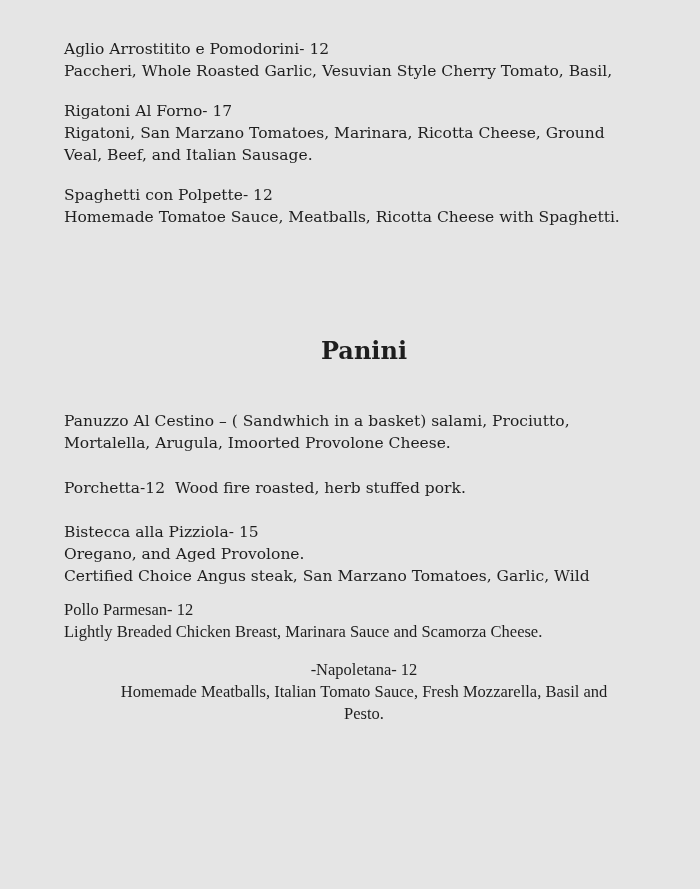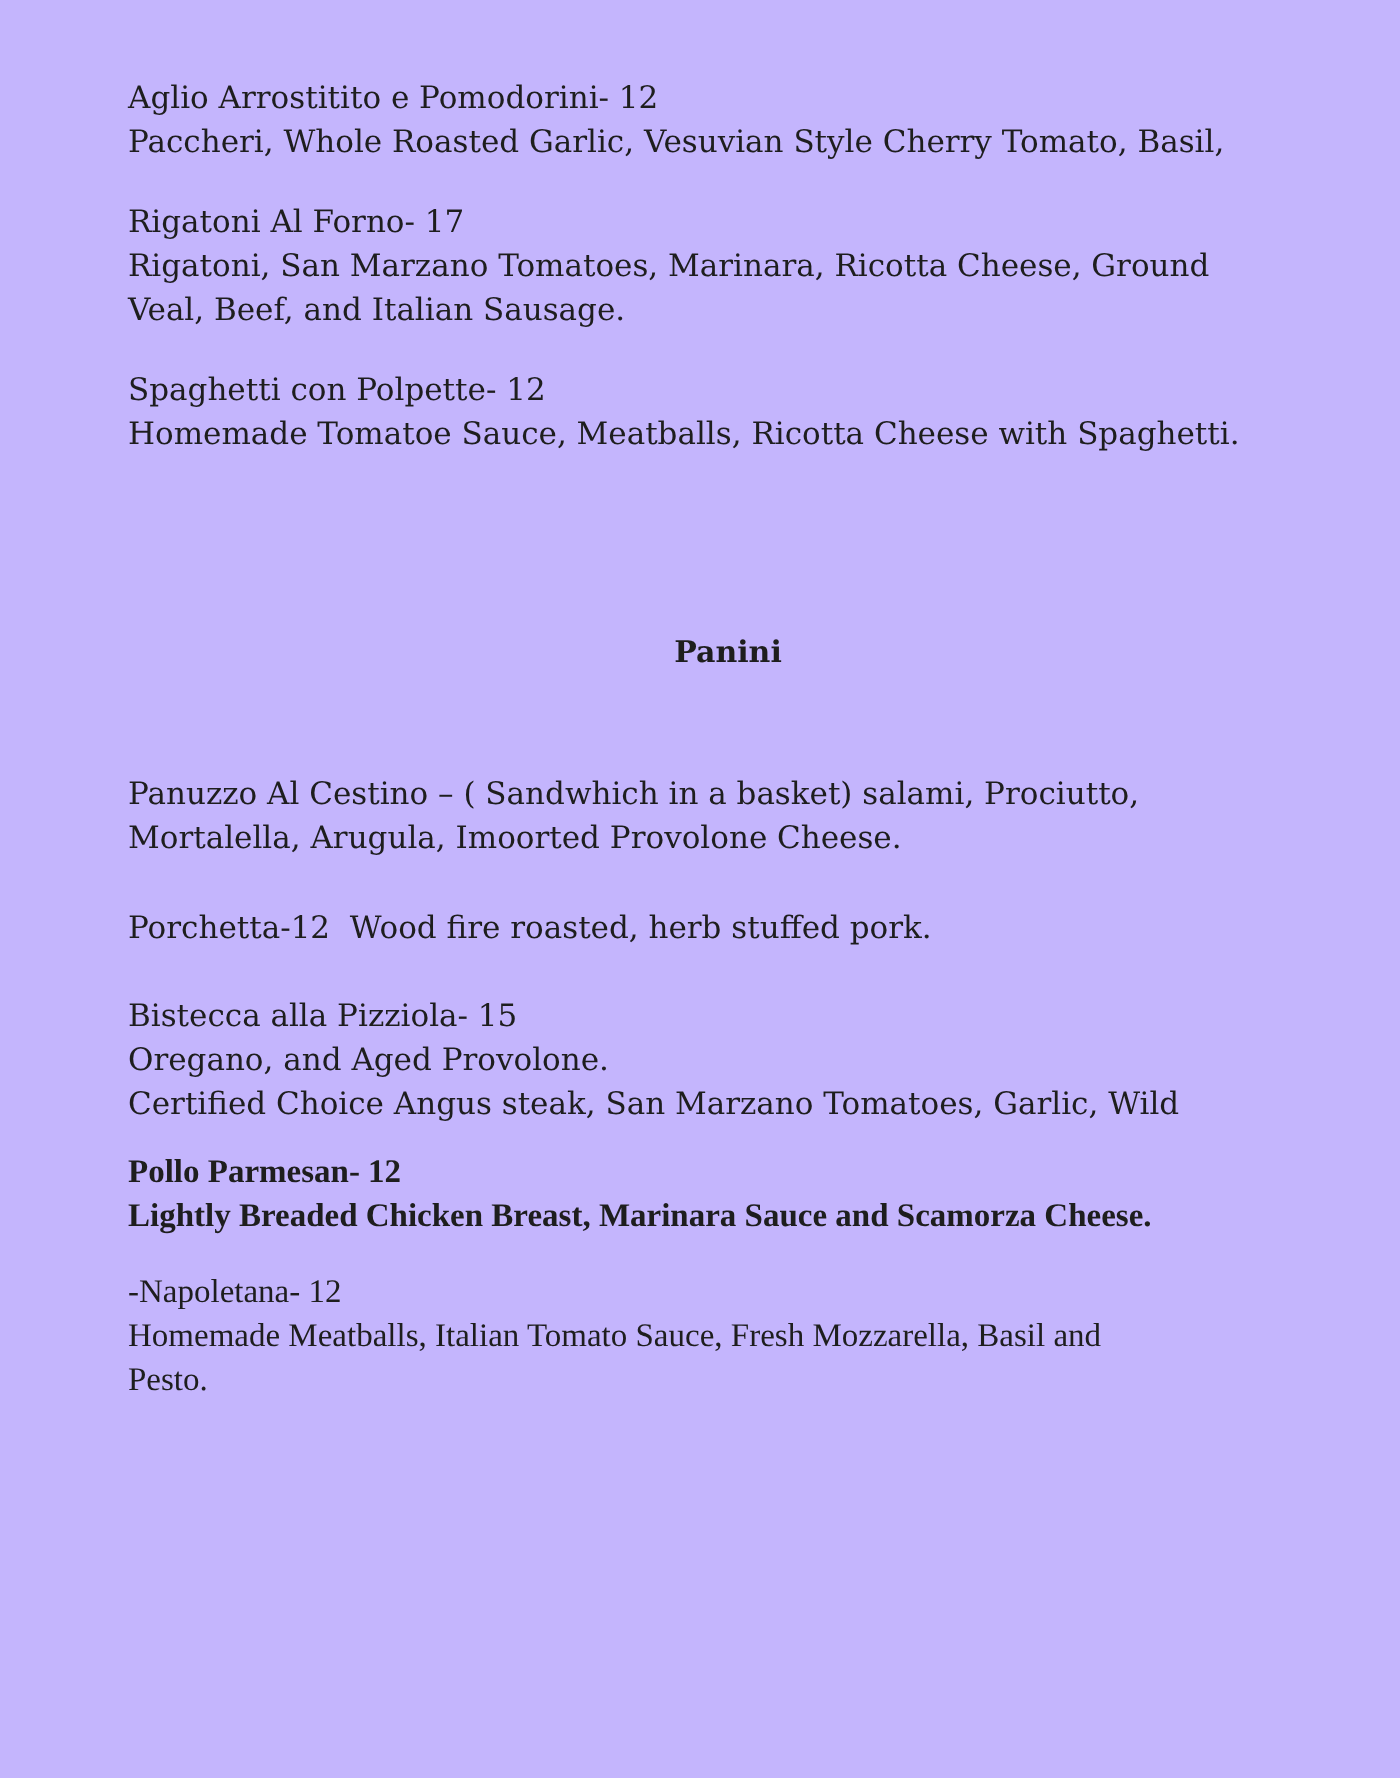--- a/index.html
+++ b/index.html
@@ -1,21 +1,21 @@
 <!DOCTYPE html>
 <html><head>
 <meta charset="utf-8">
 <style>
   html, body { margin: 0; padding: 0; }
   body { background: #ffffff; }
   .page {
     position: relative;
     width: 700px;
     height: 889px;
-    background: #c4b5fd;
+    background: #e5e5e5;
     overflow: hidden;
     font-family: "DejaVu Serif", serif;
     color: #1e1e1e;
   }
   .content {
     position: absolute;
     left: 64px;
     top: 38px;
     width: 600px;
   }
@@ -24,34 +24,34 @@
     font-size: 15.5px;
     line-height: 22px;
     white-space: pre;
     font-family: "DejaVu Serif", serif;
   }
   .times .line {
     font-family: "Liberation Serif", serif;
     font-size: 16.5px;
   }
   .section-heading {
-    margin-top: 84px;
+    margin-top: 108px;
     text-align: center;
     font-weight: bold;
-    font-size: 15px;
+    font-size: 24px;
     line-height: 29px;
     font-family: "DejaVu Serif", serif;
   }
   .mt18 { margin-top: 18px; }
   .mt20 { margin-top: 20px; }
   .mt29 { margin-top: 45px; }
   .mt38 { margin-top: 23px; }
   .mt22 { margin-top: 22px; }
-  .mt12 { margin-top: 12px; font-weight: bold; }
-  .mt16 { margin-top: 16px; }
+  .mt12 { margin-top: 12px; }
+  .mt16 { margin-top: 16px; text-align: center; }
 </style>
 </head>
 <body>
 
 <div class="page">
   <div class="content">
 
     <div class="menu-item">
       <div class="line">Aglio Arrostitito e Pomodorini- 12</div>
       <div class="line">Paccheri, Whole Roasted Garlic, Vesuvian Style Cherry Tomato, Basil,</div>

